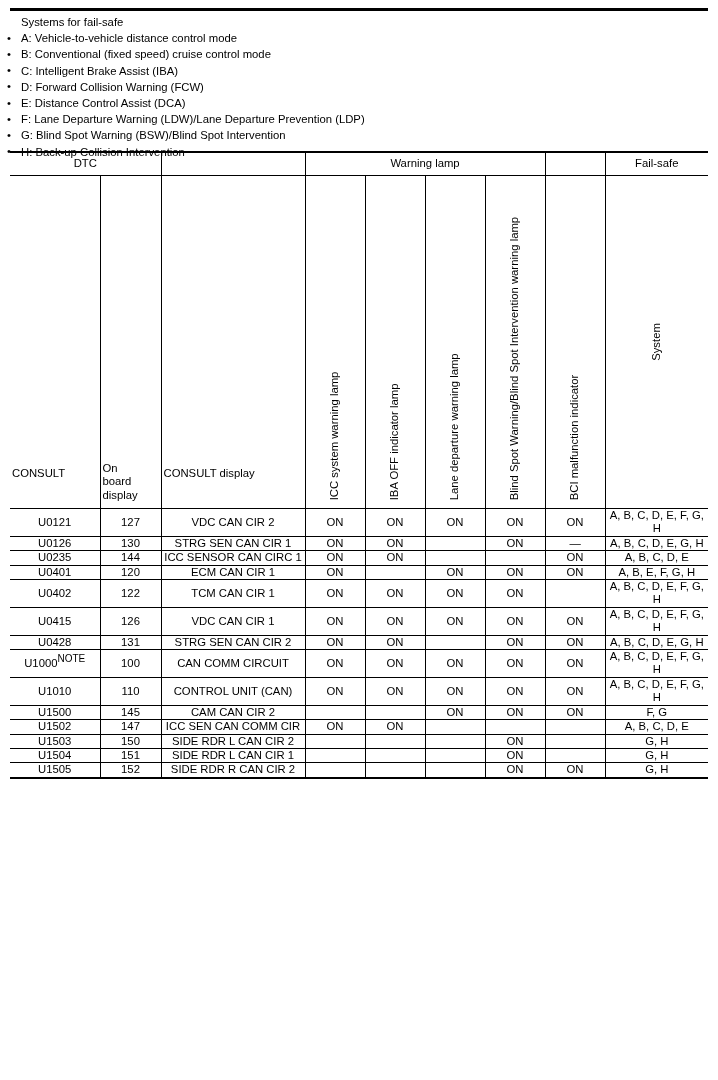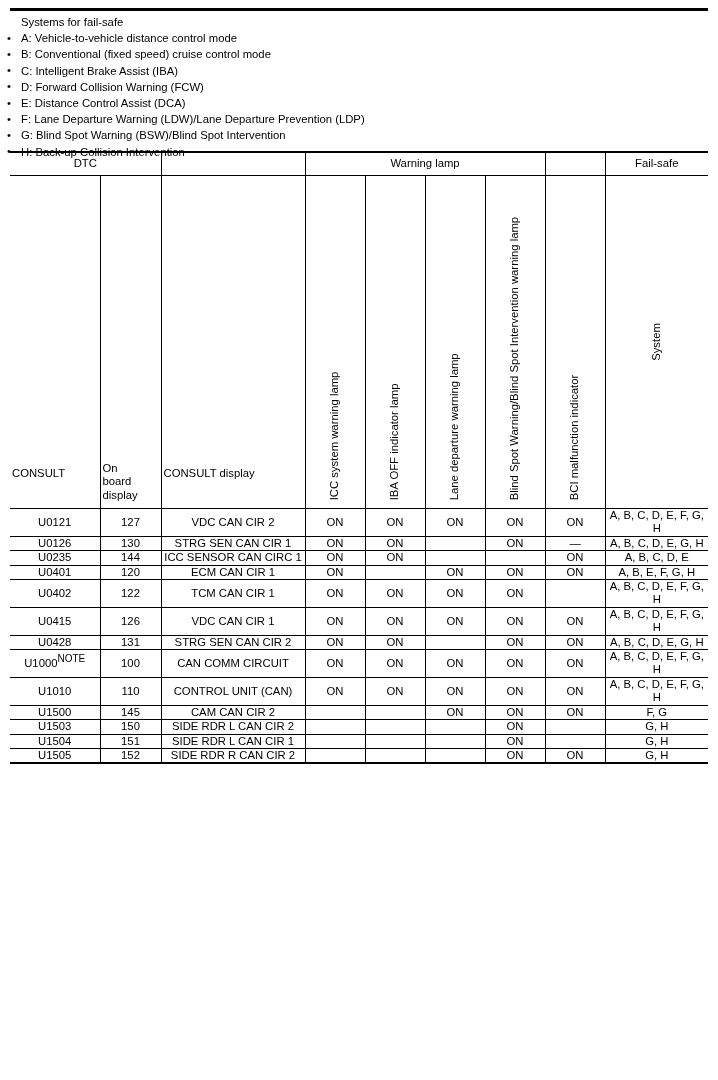--- a/index.html
+++ b/index.html
@@ -309,20 +309,31 @@
           <td>145</td>
           <td class="cell-txt">CAM CAN CIR 2</td>
           <td></td>
           <td></td>
           <td>ON</td>
           <td>ON</td>
           <td>ON</td>
           <td class="fs-cell">F, G</td>
         </tr>
         <tr>
+          <td class="dtc-cell"><span>U1502</span></td>
+          <td>147</td>
+          <td class="cell-txt">ICC SEN CAN COMM CIR</td>
+          <td>ON</td>
+          <td>ON</td>
+          <td></td>
+          <td></td>
+          <td></td>
+          <td class="fs-cell">A, B, C, D, E</td>
+        </tr>
+        <tr>
           <td class="dtc-cell"><span>U1503</span></td>
           <td>150</td>
           <td class="cell-txt">SIDE RDR L CAN CIR 2</td>
           <td></td>
           <td></td>
           <td></td>
           <td>ON</td>
           <td></td>
           <td class="fs-cell">G, H</td>
         </tr>

